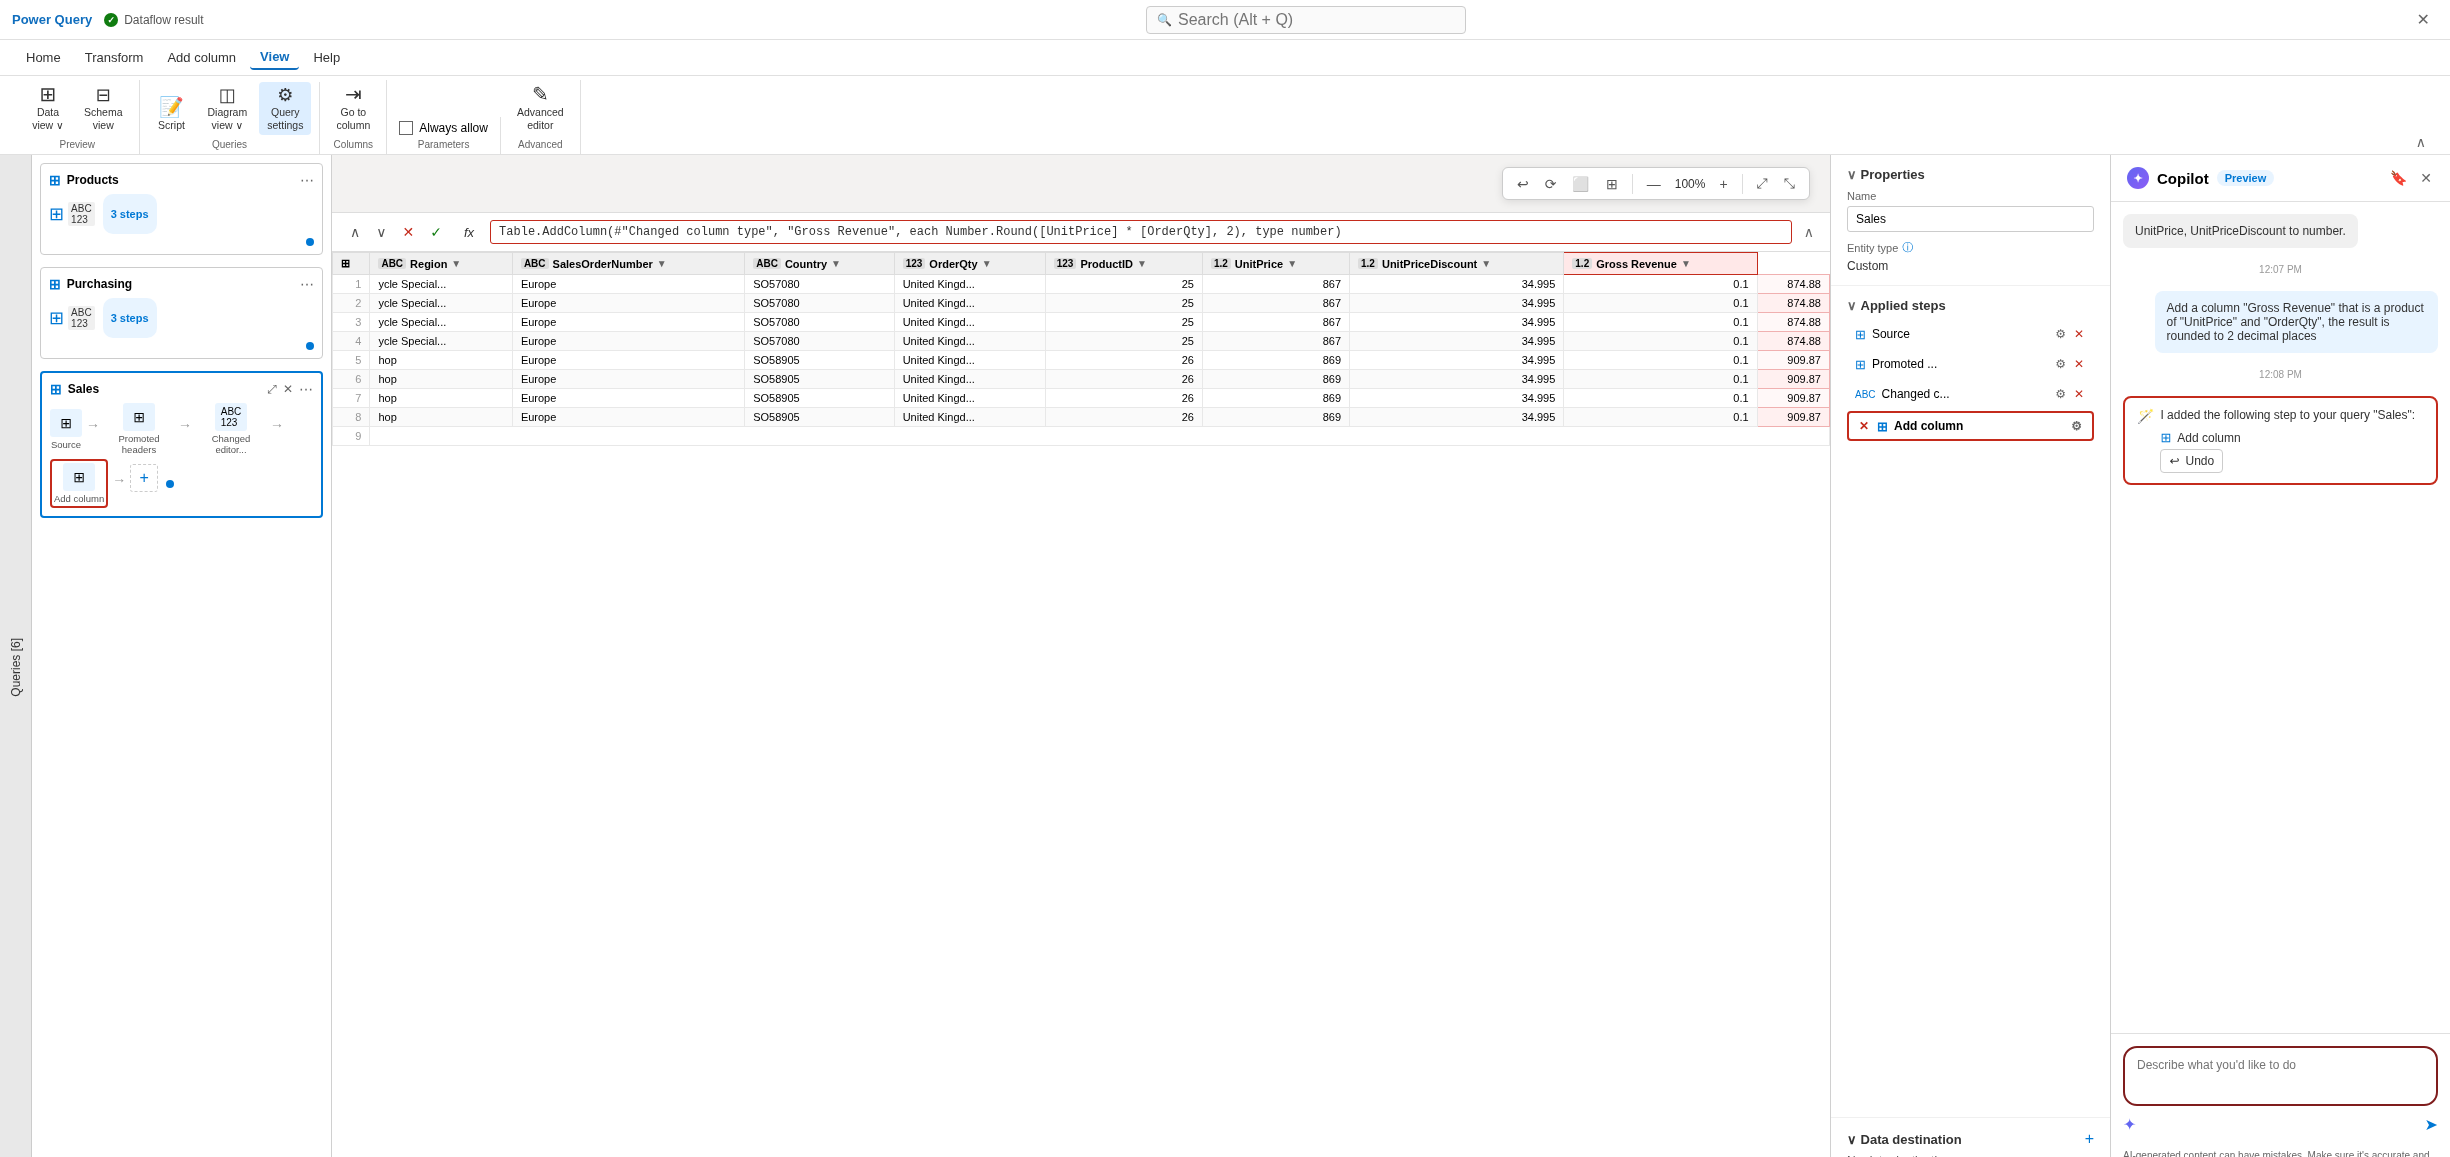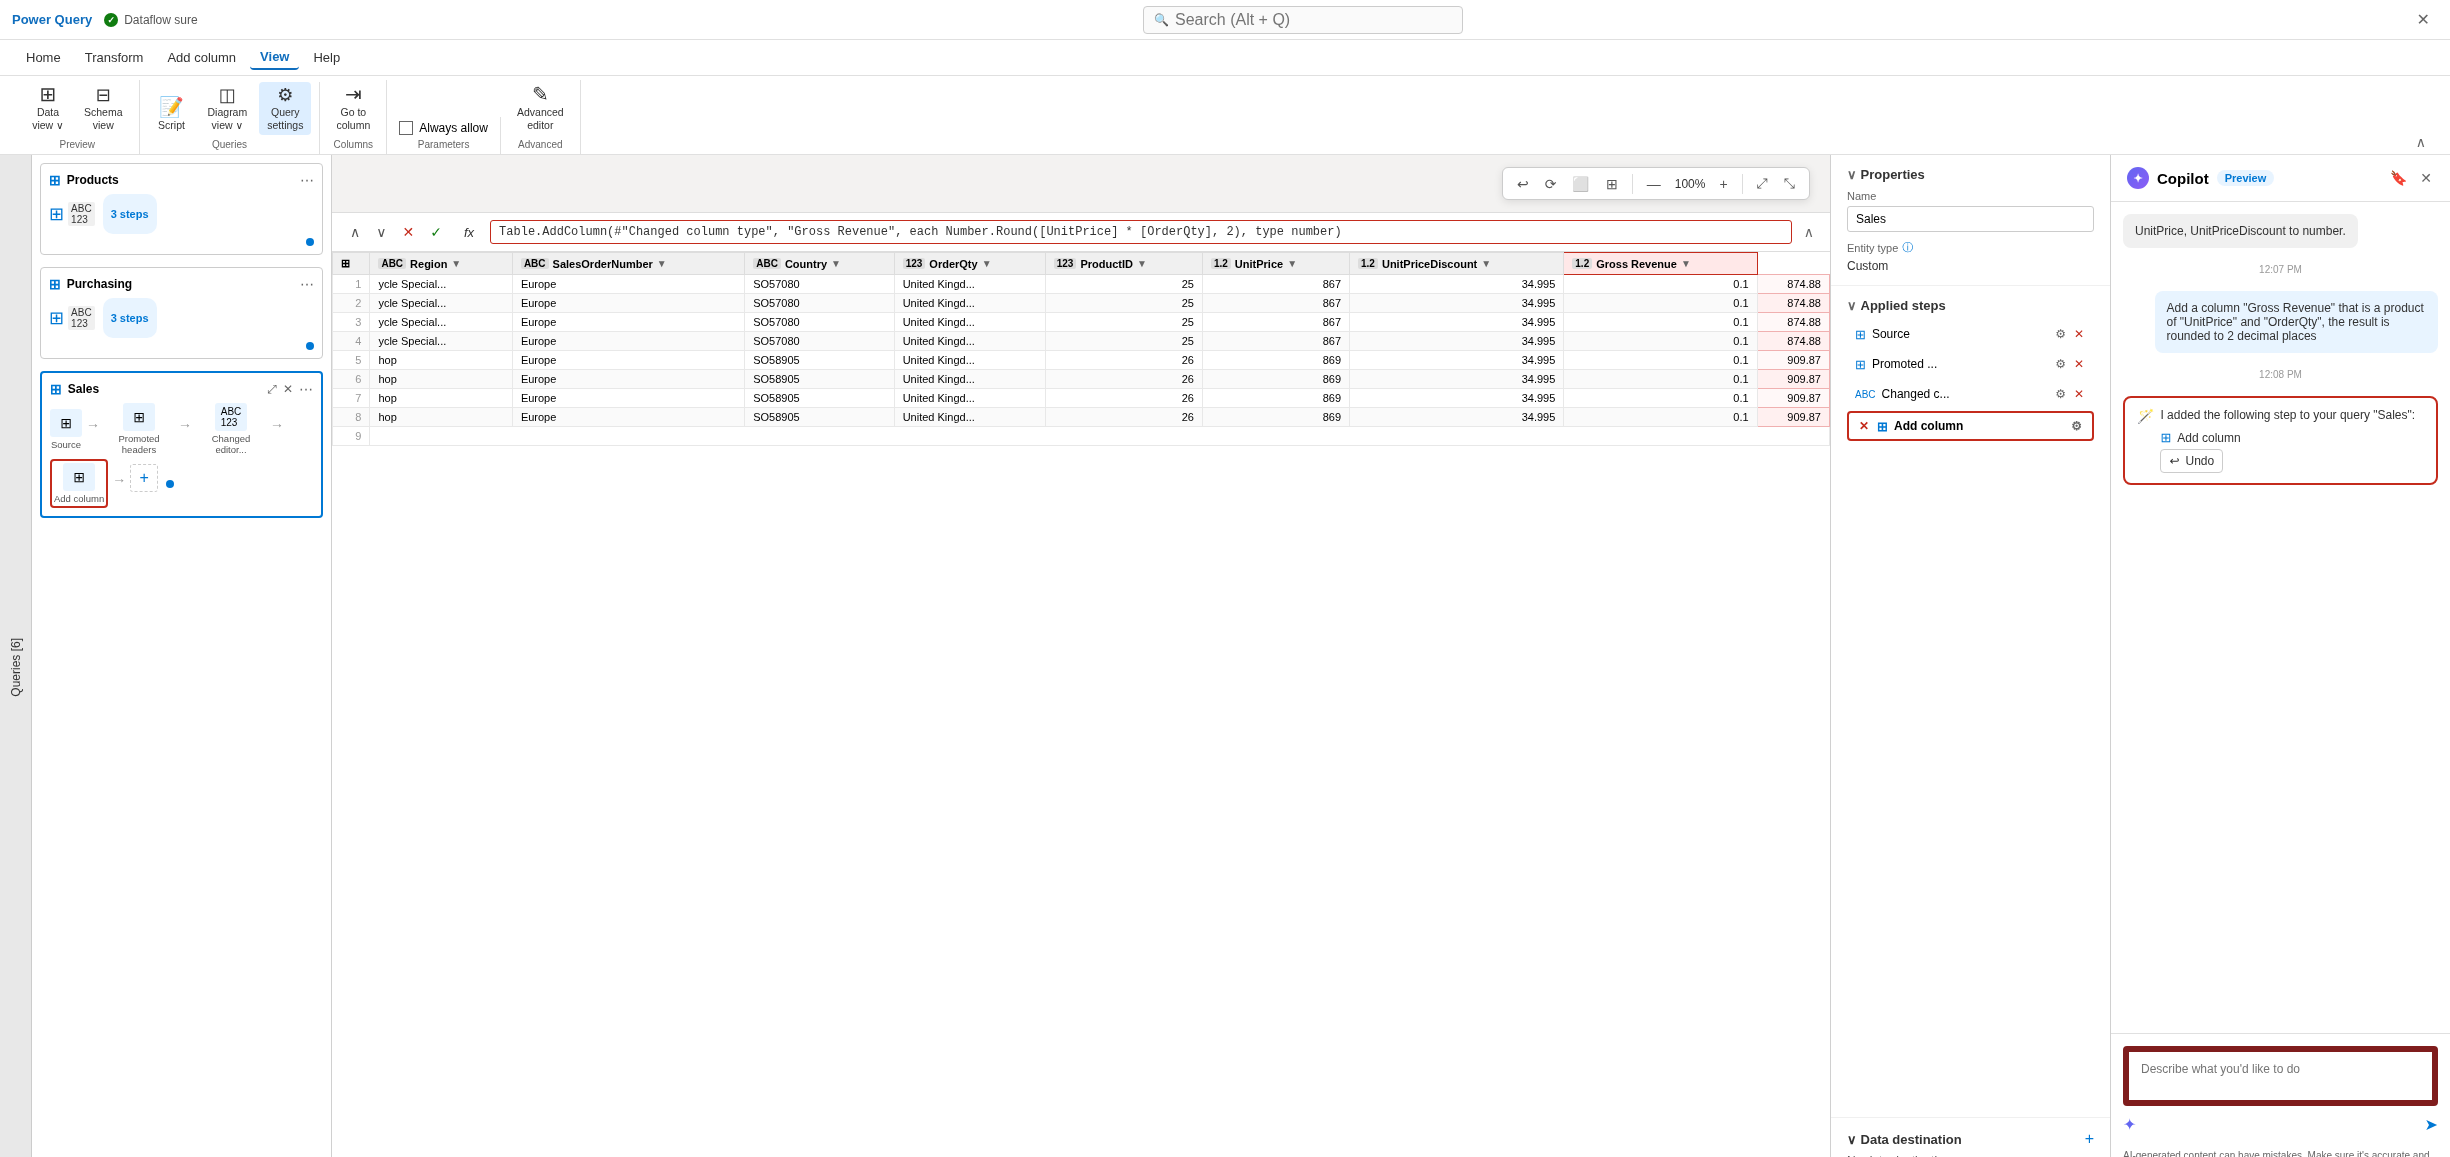--- a/index.html
+++ b/index.html
@@ -172,21 +172,21 @@
     .copilot-action-btn { cursor: pointer; color: #666; font-size: 14px; padding: 2px; }
     .copilot-messages { flex: 1; overflow-y: auto; padding: 12px; display: flex; flex-direction: column; gap: 12px; }
     .msg-ai { background: #f0f0f0; border-radius: 8px; padding: 10px 12px; font-size: 12px; color: #333; max-width: 90%; align-self: flex-start; }
     .msg-user { background: #e8f4ff; border-radius: 8px; padding: 10px 12px; font-size: 12px; color: #333; max-width: 90%; align-self: flex-end; }
     .msg-timestamp { font-size: 10px; color: #999; text-align: center; margin: 4px 0; }
     .msg-response { border: 2px solid #c42b1c; border-radius: 8px; padding: 10px 12px; font-size: 12px; color: #333; }
     .msg-response-action { display: flex; align-items: center; gap: 6px; margin: 8px 0 4px; font-size: 12px; }
     .msg-response-icon { color: #0078d4; font-size: 13px; }
     .undo-btn { display: flex; align-items: center; gap: 6px; cursor: pointer; padding: 4px 8px; border-radius: 4px; border: 1px solid #ccc; font-size: 12px; width: fit-content; margin-top: 4px; }
     .copilot-input-area { padding: 12px; border-top: 1px solid #e0e0e0; }
-    .copilot-input { width: 100%; border: 6px solid #7f1d1d; border-radius: 4px; padding: 10px 36px 10px 12px; font-size: 12px; font-family: 'Segoe UI', sans-serif; outline: none; resize: none; min-height: 60px; }
+    .copilot-input { width: 100%; border: 2px solid #7f1d1d; border-radius: 14px; padding: 10px 36px 10px 12px; font-size: 12px; font-family: 'Segoe UI', sans-serif; outline: none; resize: none; min-height: 60px; }
     .copilot-input-actions { display: flex; align-items: center; justify-content: space-between; margin-top: 6px; }
     .copilot-send { background: none; border: none; cursor: pointer; color: #0078d4; font-size: 16px; }
     .copilot-disclaimer { font-size: 10px; color: #666; padding: 4px 12px 8px; }
 
     
     ::-webkit-scrollbar { width: 6px; height: 6px; }
     ::-webkit-scrollbar-track { background: #f0f0f0; }
     ::-webkit-scrollbar-thumb { background: #bbb; border-radius: 3px; }
     .products-inner { display: flex; align-items: center; gap: 4px; }
     .abc-icon { font-size: 10px; background: #f0f0f0; border-radius: 2px; padding: 1px 3px; color: #333; }
@@ -194,21 +194,21 @@
     .step-highlight { border: 2px solid #c42b1c !important; }
   </style>
 </head>
 <body>
 
 <div class="title-bar">
   <div class="title-bar-left">
     <span class="title-brand">Power Query</span>
     <div class="title-status">
       <div class="status-dot"></div>
-      <span>Dataflow sure</span>
+      <span>Dataflow result</span>
     </div>
   </div>
   <div class="search-bar">
     <span>🔍</span>
     <input type="text" placeholder="Search (Alt + Q)" style="">
   </div>
   <span class="title-close">✕</span>
 </div>
 
 <div class="menu-bar">

